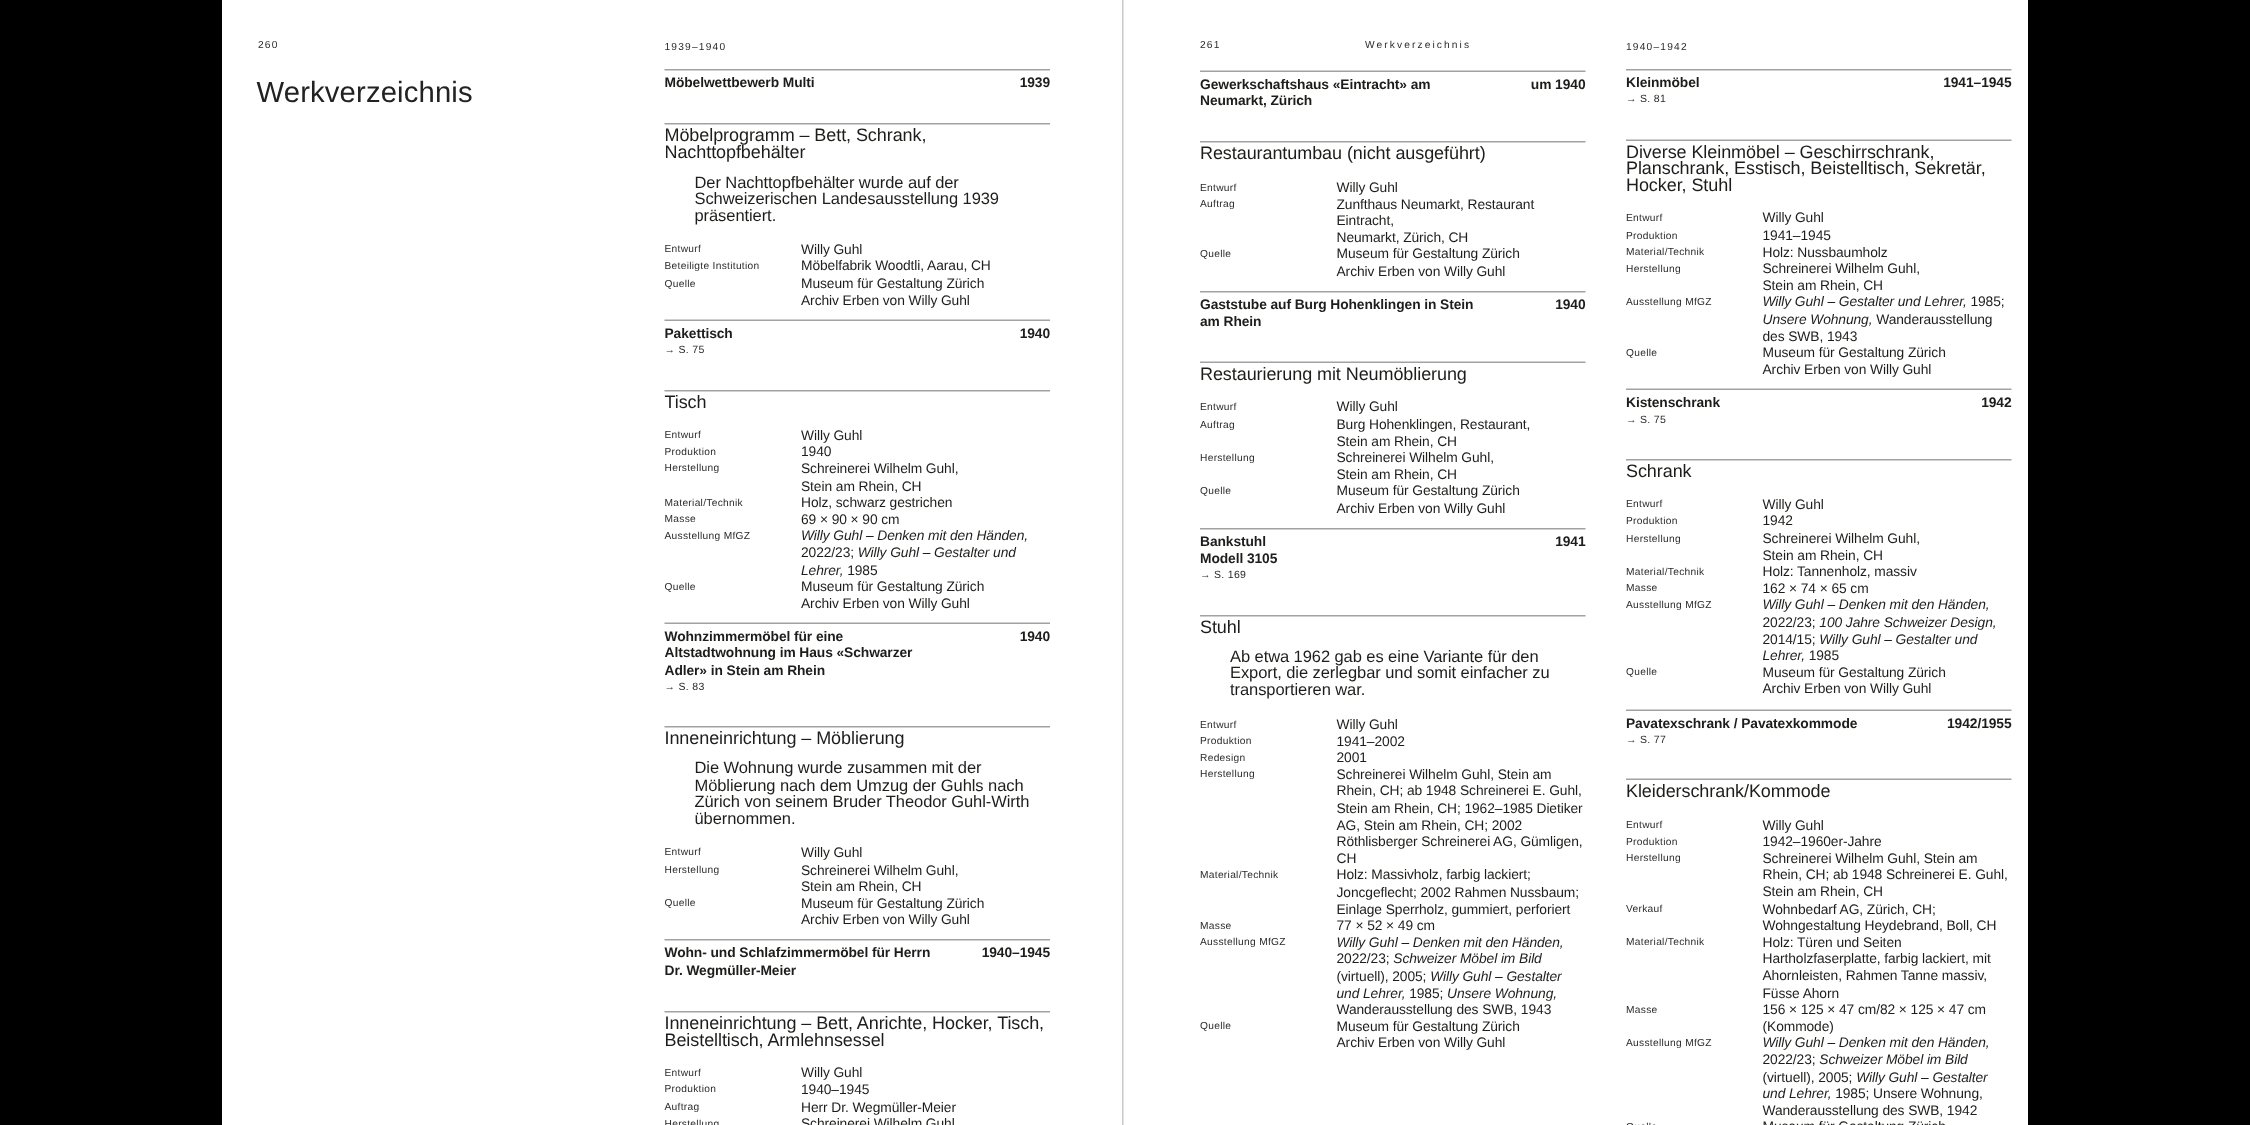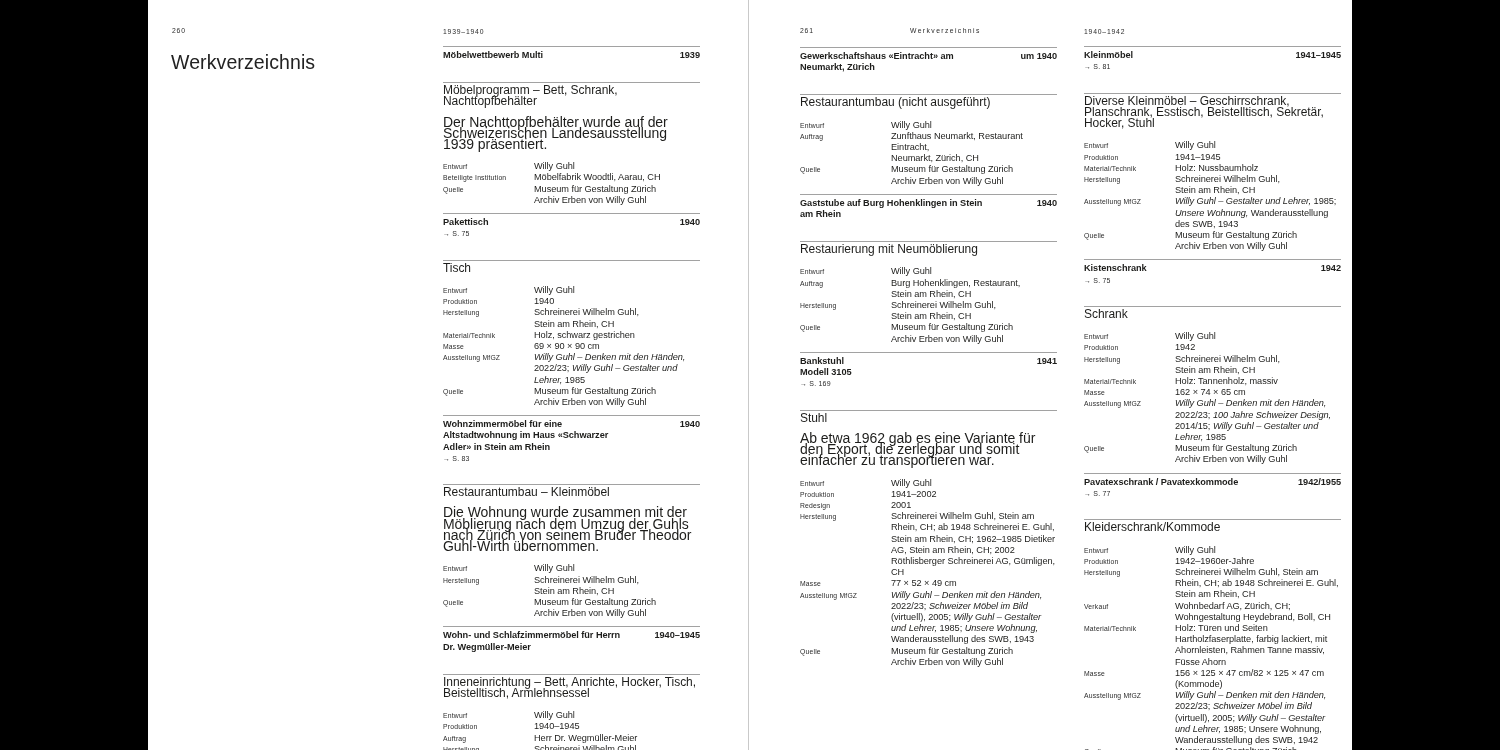--- a/index.html
+++ b/index.html
@@ -26,21 +26,21 @@
   }
   .col{position:absolute;width:257px;}
   .col-header{font-size:6.8px;letter-spacing:0.8px;color:#2b2b2b;line-height:9px;margin-bottom:10px;}
 
   .entry{border-top:1px solid #a2a2a2;padding:3px 0 7px 0;}
   .title-row{display:flex;justify-content:space-between;gap:25px;font-size:9.2px;line-height:11.2px;font-weight:bold;}
   .title-row .t{white-space:pre-line;max-width:192px;letter-spacing:-0.05px;}
   .title-row .y{flex-shrink:0;letter-spacing:-0.05px;}
   .pageref{font-size:7px;line-height:8.5px;margin-top:2px;letter-spacing:0.2px;color:#2b2b2b;}
   .typeblock{border-top:1px solid #a2a2a2;margin-top:21px;padding-top:2px;font-size:12px;line-height:11.2px;letter-spacing:-0.05px;}
-  .desc{margin-top:9px;font-size:14px;line-height:11.2px;letter-spacing:-0.05px;}
+  .desc{margin-top:9px;font-size:11px;line-height:11.2px;letter-spacing:-0.05px;margin-left:20px;}
   .fields{margin-top:11px;}
   .frow{display:grid;grid-template-columns:79px 1fr;gap:12px;}
   .flabel{font-size:6.8px;line-height:11.2px;letter-spacing:0.2px;color:#2b2b2b;}
   .fvalue{font-size:9.2px;line-height:11.2px;white-space:pre-line;letter-spacing:-0.05px;}
   .it{font-style:italic;margin-top:25px;}
 </style>
 </head>
 <body>
 
 <div class="spread"></div>
@@ -115,21 +115,21 @@
 Archiv Erben von Willy Guhl</span>
           </div>
         </div>
       </div>
       <div class="entry">
         <div class="title-row">
           <span class="t">Wohnzimmermöbel für eine Altstadtwohnung im Haus «Schwarzer Adler» in Stein am Rhein</span>
           <span class="y">1940</span>
         </div>
         <div class="pageref">→ S. 83</div>
-        <div class="typeblock">Restaurantumbau – Kleinmöbel</div>
+        <div class="typeblock">Inneneinrichtung – Möblierung</div>
         <div class="desc">Die Wohnung wurde zusammen mit der Möblierung nach dem Umzug der Guhls nach Zürich von seinem Bruder Theodor Guhl-Wirth übernommen.</div>
         <div class="fields">
           <div class="frow">
             <span class="flabel">Entwurf</span>
             <span class="fvalue">Willy Guhl</span>
           </div>
           <div class="frow">
             <span class="flabel">Herstellung</span>
             <span class="fvalue">Schreinerei Wilhelm Guhl,
 Stein am Rhein, CH</span>
@@ -248,20 +248,24 @@
             <span class="flabel">Produktion</span>
             <span class="fvalue">1941–2002</span>
           </div>
           <div class="frow">
             <span class="flabel">Redesign</span>
             <span class="fvalue">2001</span>
           </div>
           <div class="frow">
             <span class="flabel">Herstellung</span>
             <span class="fvalue">Schreinerei Wilhelm Guhl, Stein am Rhein, CH; ab 1948 Schreinerei E. Guhl, Stein am Rhein, CH; 1962–1985 Dietiker AG, Stein am Rhein, CH; 2002 Röthlisberger Schreinerei AG, Gümligen, CH</span>
+          </div>
+          <div class="frow">
+            <span class="flabel">Material/Technik</span>
+            <span class="fvalue">Holz: Massivholz, farbig lackiert; Joncgeflecht; 2002 Rahmen Nussbaum; Einlage Sperrholz, gummiert, perforiert</span>
           </div>
           <div class="frow">
             <span class="flabel">Masse</span>
             <span class="fvalue">77 × 52 × 49 cm</span>
           </div>
           <div class="frow">
             <span class="flabel">Ausstellung MfGZ</span>
             <span class="fvalue"><span class="it">Willy Guhl – Denken mit den Händen,</span><span> 2022/23; </span><span class="it">Schweizer Möbel im Bild</span><span> (virtuell), 2005; </span><span class="it">Willy Guhl – Gestalter und Lehrer,</span><span> 1985; </span><span class="it">Unsere Wohnung,</span><span> Wanderausstellung des SWB, 1943</span></span>
           </div>
           <div class="frow">

